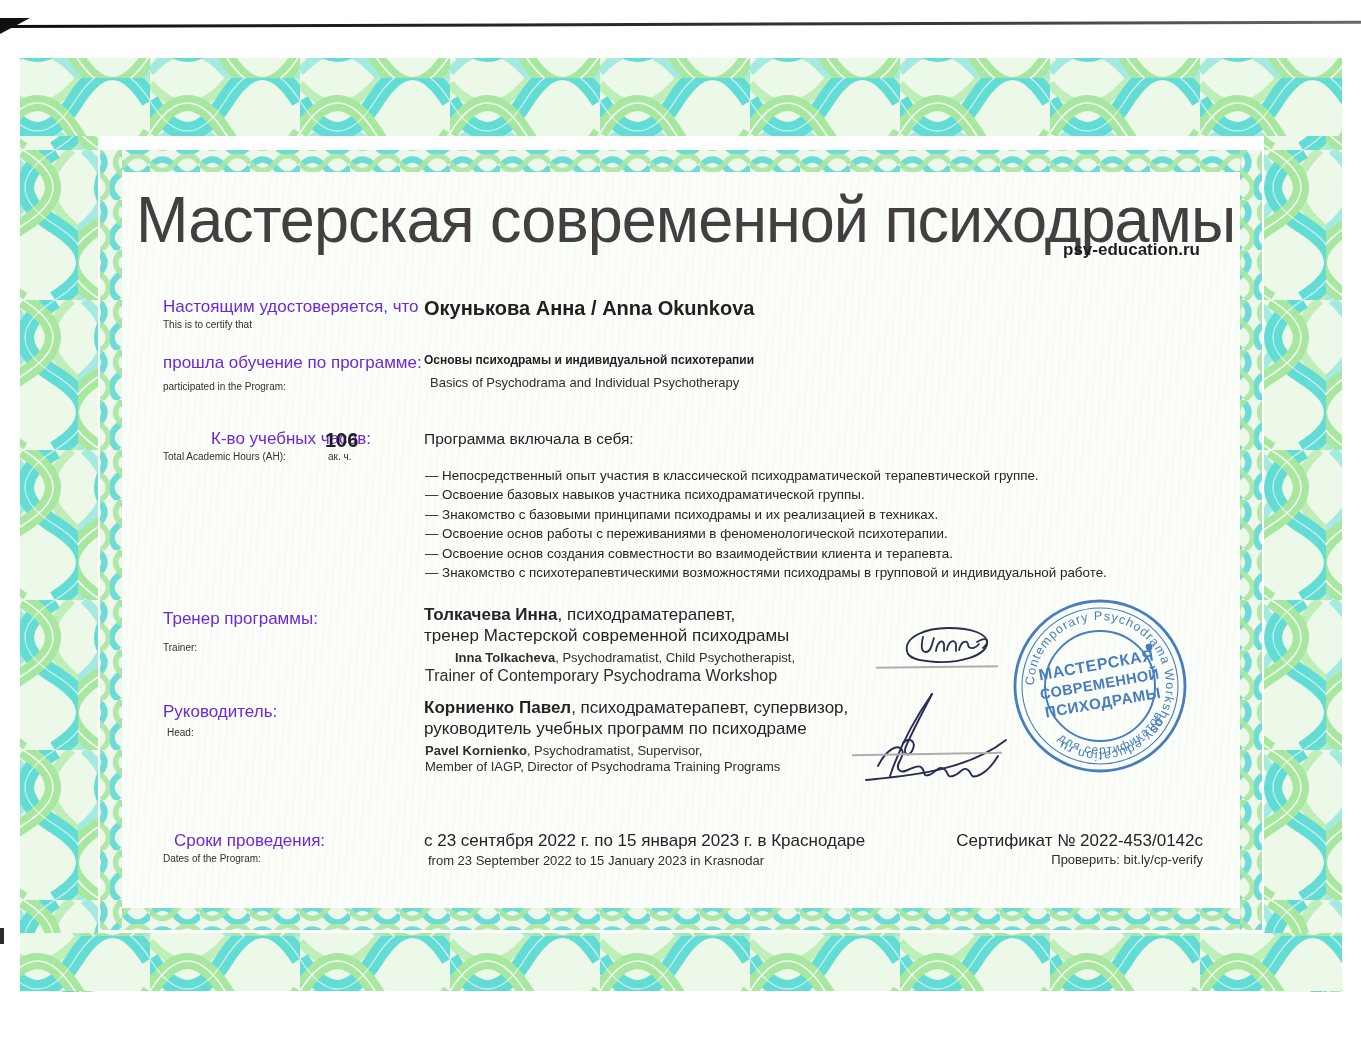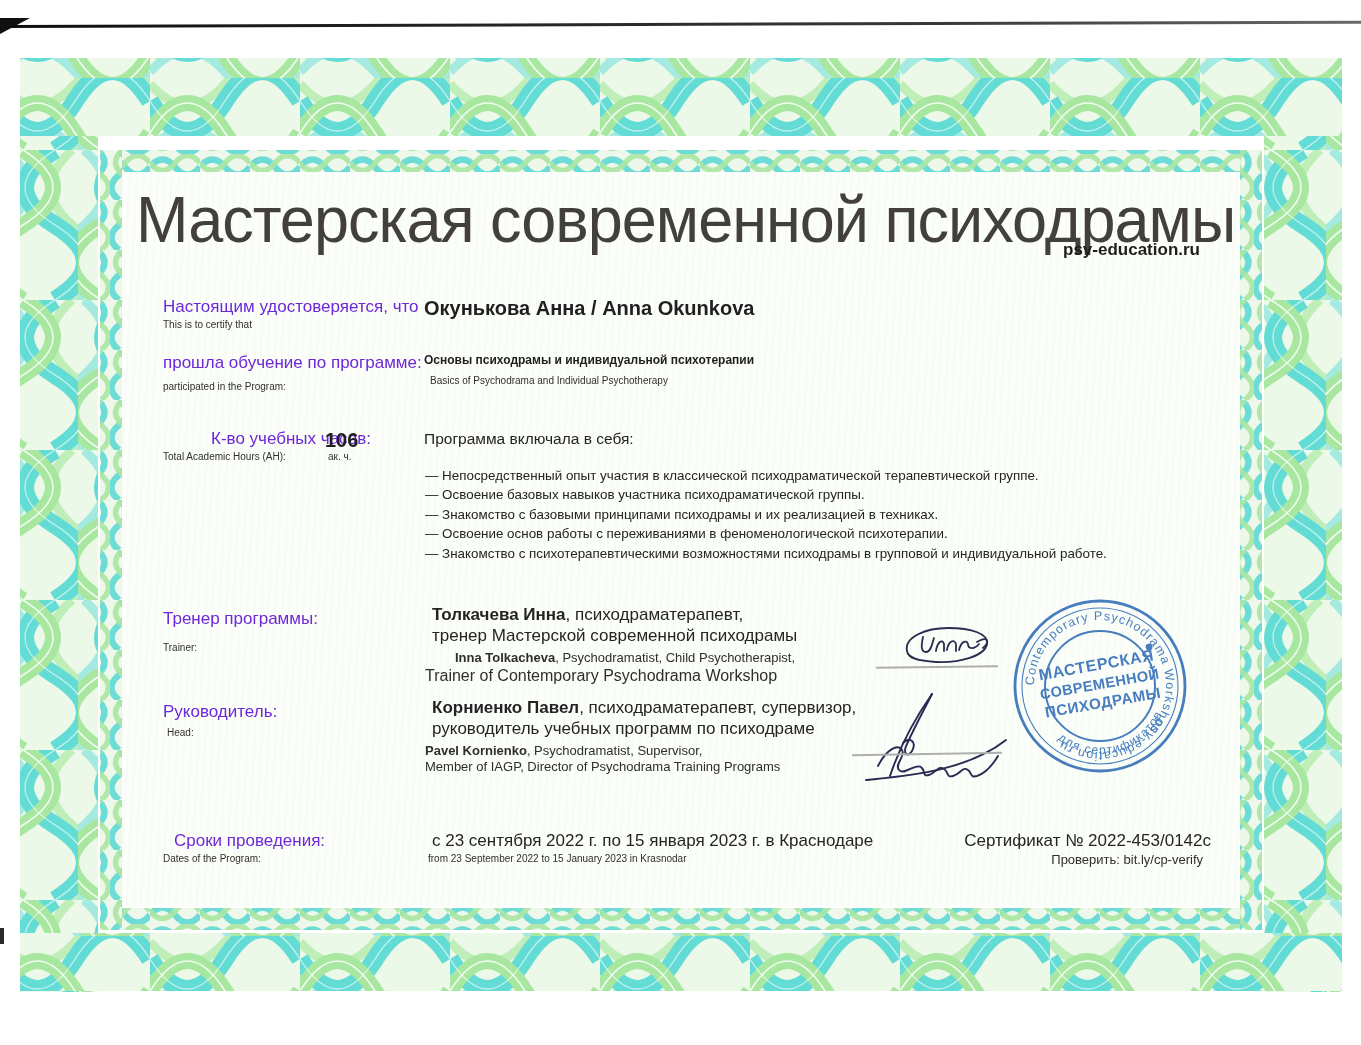--- a/index.html
+++ b/index.html
@@ -25,22 +25,22 @@
     font-size:63px;letter-spacing:-1px;color:#433f3e;text-align:center;
     white-space:nowrap;transform:scaleY(1.04);transform-origin:top center;
   }
   .site-top{
     left:900px;top:240px;width:300px;text-align:right;
     font-size:17px;font-weight:bold;color:#1d1d1d;
   }
   .lab-ru{font-size:17px;color:#6d28d9;white-space:nowrap;}
   .lab-en{font-size:10px;color:#303030;white-space:nowrap;}
   .val-b{font-size:20px;font-weight:bold;color:#1f1f1f;white-space:nowrap;}
-  .val-r{font-size:17px;color:#242424;white-space:nowrap;margin-left:8px;}
-  .val-en{font-size:10px;color:#2e2e2e;white-space:nowrap;}
+  .val-r{font-size:17px;color:#242424;white-space:nowrap;}
+  .val-en{font-size:13px;color:#2e2e2e;white-space:nowrap;}
   .bullets{font-size:13.4px;color:#242424;line-height:19.4px;white-space:nowrap;}
   .heading{font-size:15.5px;color:#242424;white-space:nowrap;}
   .b{font-weight:bold;}
   .right-col{text-align:right;}
   .underline{background:#aeaeae;height:1.6px;}
 </style>
 </head>
 <body>
 
 <svg class="abs" style="left:0;top:0;" width="1361" height="1045" xmlns="http://www.w3.org/2000/svg">
@@ -111,20 +111,21 @@
 <div class="abs lab-en" style="left:163px;top:451px;">Total Academic Hours (AH):</div>
 <div class="abs val-b" style="left:325px;top:429px;">106</div>
 <div class="abs lab-en" style="left:328px;top:451px;">ак. ч.</div>
 
 <div class="abs heading" style="left:424px;top:430px;">Программа включала в себя:</div>
 <div class="abs bullets" style="left:425px;top:466px;">
   <div>— Непосредственный опыт участия в классической психодраматической терапевтической группе.</div>
   <div>— Освоение базовых навыков участника психодраматической группы.</div>
   <div>— Знакомство с базовыми принципами психодрамы и их реализацией в техниках.</div>
   <div>— Освоение основ работы с переживаниями в феноменологической психотерапии.</div>
+  <div>— Освоение основ создания совместности во взаимодействии клиента и терапевта.</div>
   <div>— Знакомство с психотерапевтическими возможностями психодрамы в групповой и индивидуальной работе.</div>
 </div>
 
 <div class="abs lab-ru" style="left:163px;top:609px;">Тренер программы:</div>
 <div class="abs lab-en" style="left:163px;top:631px;margin-top:11px;">Trainer:</div>
 <div class="abs val-r" style="left:424px;top:605px;"><span class="b">Толкачева Инна</span><span>, психодраматерапевт,</span></div>
 <div class="abs val-r" style="left:424px;top:626px;">тренер Мастерской современной психодрамы</div>
 <div class="abs val-en" style="left:425px;top:650px;font-size:13px;padding-left:30px;"><span class="b">Inna Tolkacheva</span><span>, Psychodramatist, Child Psychotherapist,</span></div>
 <div class="abs val-en" style="left:425px;top:667px;font-size:16px;">Trainer of Contemporary Psychodrama Workshop</div>
 

